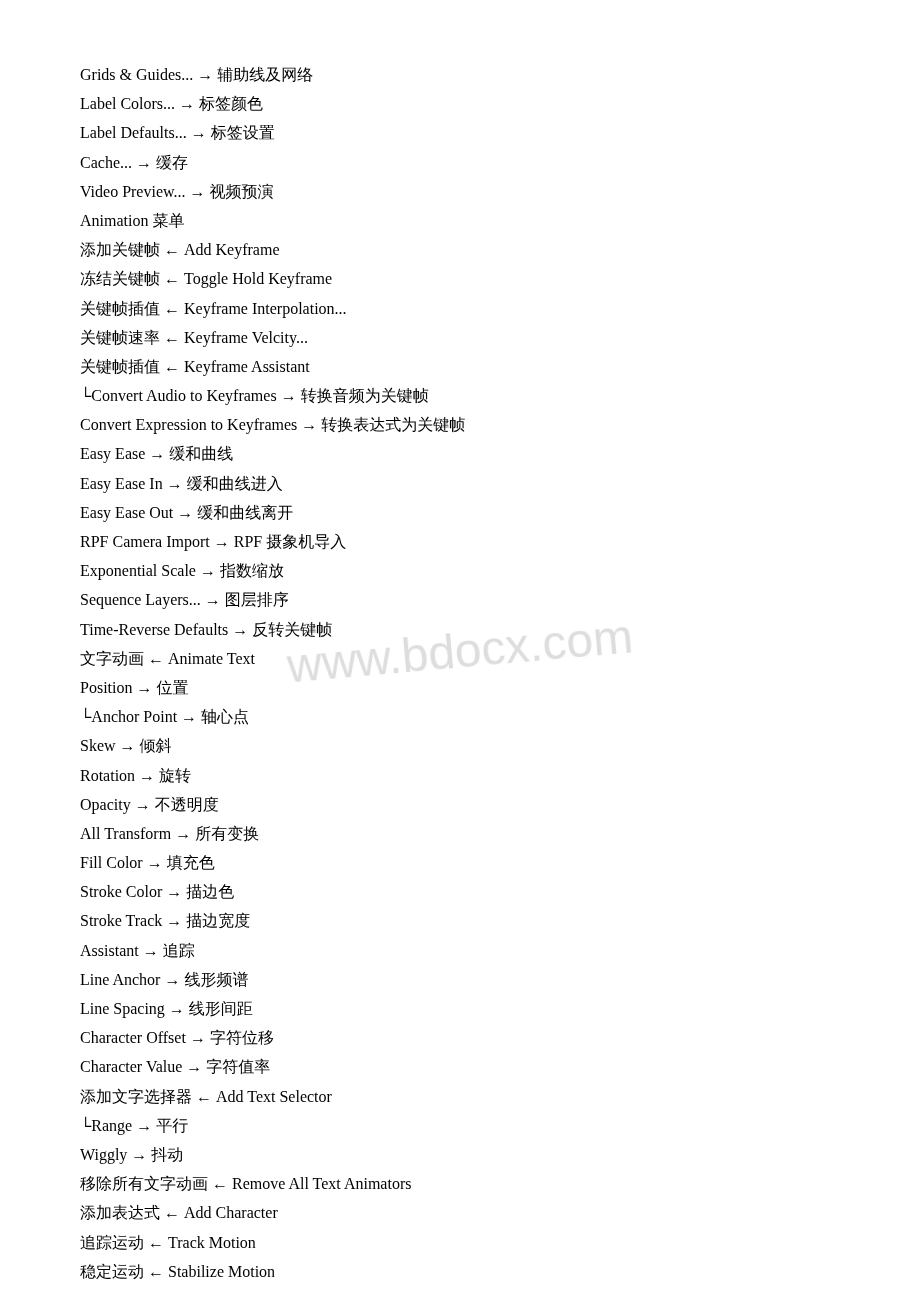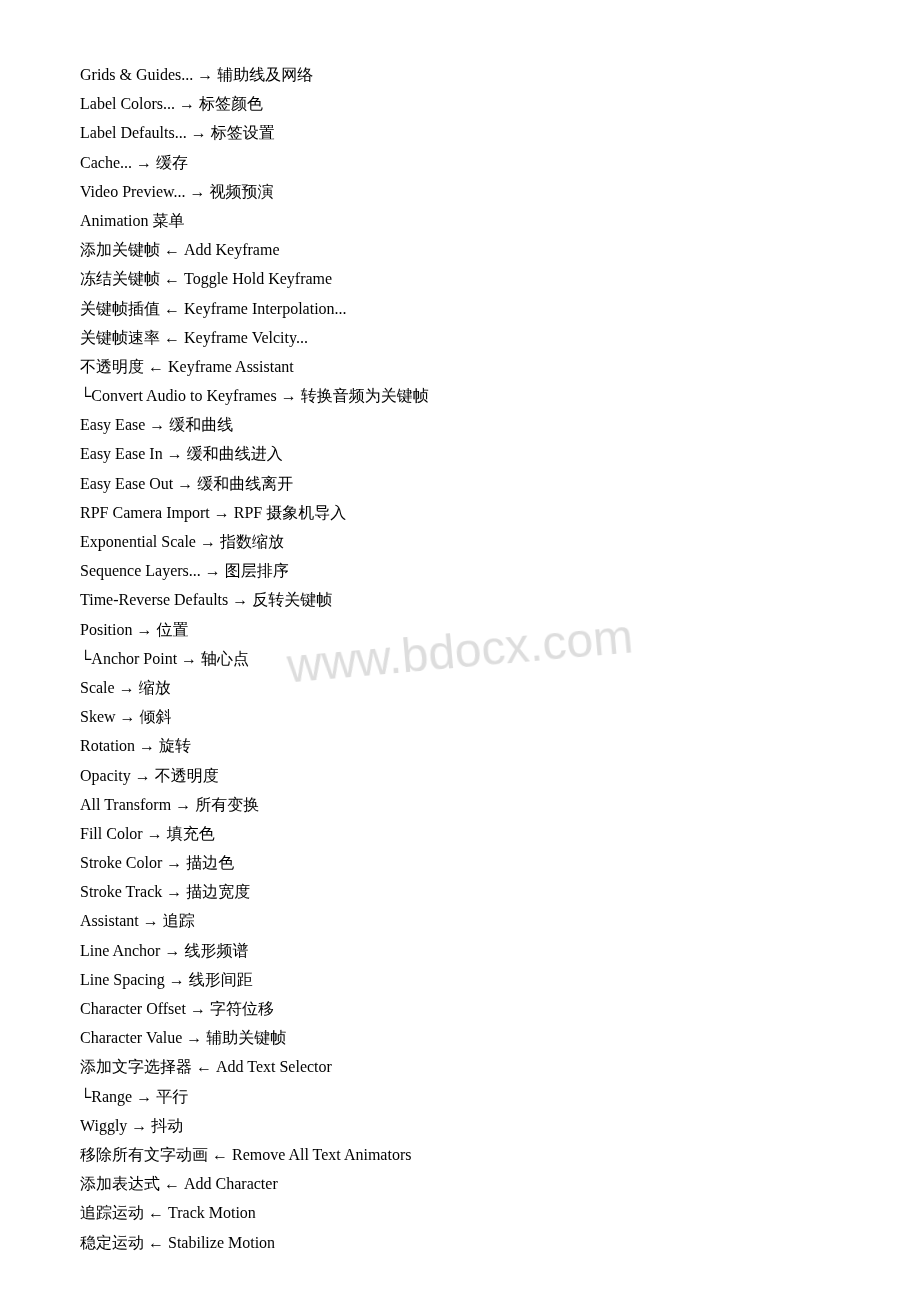--- a/index.html
+++ b/index.html
@@ -48,44 +48,45 @@
 <li>Grids &amp; Guides... → 辅助线及网络</li>
     <li>Label Colors... → 标签颜色</li>
     <li>Label Defaults... → 标签设置</li>
     <li>Cache... → 缓存</li>
     <li>Video Preview... → 视频预演</li>
     <li>Animation 菜单</li>
     <li>添加关键帧 ← Add Keyframe</li>
     <li>冻结关键帧 ← Toggle Hold Keyframe</li>
     <li>关键帧插值 ← Keyframe Interpolation...</li>
     <li>关键帧速率 ← Keyframe Velcity...</li>
-    <li>不透明度 ← Keyframe Assistant</li>
+    <li>关键帧插值 ← Keyframe Assistant</li>
     <li>  └Convert Audio to Keyframes → 转换音频为关键帧</li>
+    <li>Convert Expression to Keyframes → 转换表达式为关键帧</li>
     <li>Easy Ease → 缓和曲线</li>
     <li>Easy Ease In → 缓和曲线进入</li>
     <li>Easy Ease Out → 缓和曲线离开</li>
     <li>RPF Camera Import → RPF 摄象机导入</li>
     <li>Exponential Scale → 指数缩放</li>
     <li>Sequence Layers... → 图层排序</li>
     <li>Time-Reverse Defaults → 反转关键帧</li>
+    <li>文字动画 ← Animate Text</li>
     <li>Position → 位置</li>
     <li>  └Anchor Point → 轴心点</li>
-    <li>Scale → 缩放</li>
     <li>Skew → 倾斜</li>
     <li>Rotation → 旋转</li>
     <li>Opacity → 不透明度</li>
     <li>All Transform → 所有变换</li>
     <li>Fill Color → 填充色</li>
     <li>Stroke Color → 描边色</li>
     <li>Stroke Track → 描边宽度</li>
     <li>Assistant → 追踪</li>
     <li>Line Anchor → 线形频谱</li>
     <li>Line Spacing → 线形间距</li>
     <li>Character Offset → 字符位移</li>
-    <li>Character Value → 辅助关键帧</li>
+    <li>Character Value → 字符值率</li>
     <li>添加文字选择器 ← Add Text Selector</li>
     <li>  └Range → 平行</li>
     <li>Wiggly → 抖动</li>
     <li>移除所有文字动画 ← Remove All Text Animators</li>
     <li>添加表达式 ← Add Character</li>
     <li>追踪运动 ← Track Motion</li>
     <li>稳定运动 ← Stabilize Motion</li>
   </ul>
 
 </body></html>

